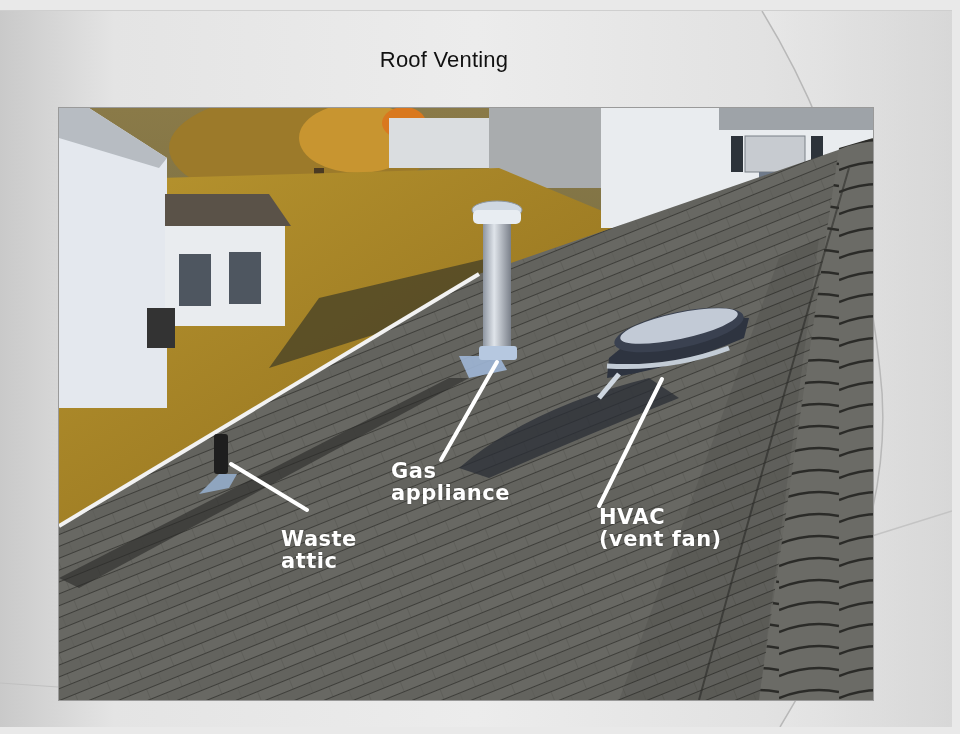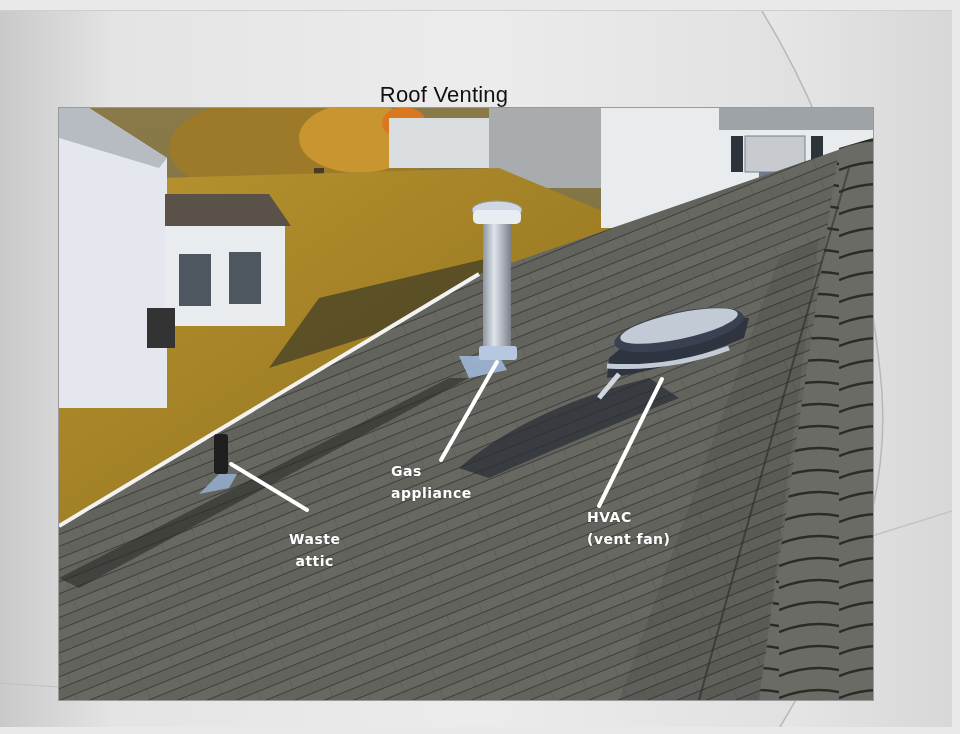--- a/index.html
+++ b/index.html
@@ -1,24 +1,24 @@
 <!DOCTYPE html>
 <html><head>
 <meta charset="utf-8">
 <style>
   html,body{margin:0;padding:0;}
   body{width:960px;height:734px;overflow:hidden;background:#e9e9e9;font-family:"Liberation Sans",sans-serif;position:relative;}
   .slide{position:absolute;left:0;top:10px;width:952px;height:716px;
     background:linear-gradient(90deg,#c9c9c9 0%,#e4e4e4 12%,#ececec 50%,#e2e2e2 80%,#d6d6d6 100%);
     border-top:1px solid #cfcfcf;overflow:hidden;}
   .slide-deco{position:absolute;left:0;top:0;width:952px;height:716px;pointer-events:none;}
-  .title{position:absolute;left:0;width:888px;top:36px;text-align:center;font-size:22px;color:#111;letter-spacing:0.2px;margin-top:35px;}
+  .title{position:absolute;left:0;width:888px;top:36px;text-align:center;font-size:22px;color:#111;letter-spacing:0.2px;}
   .photo{position:absolute;left:58px;top:96px;width:814px;height:592px;border:1px solid #9a9a9a;overflow:hidden;background:#555;}
   .photo svg{display:block;}
-  .label{position:absolute;color:#fff;font-family:"DejaVu Sans",sans-serif;font-weight:bold;font-size:14px;line-height:22px;letter-spacing:0.5px;text-shadow:0 0 2px rgba(0,0,0,0.35);white-space:nowrap;}
+  .label{position:absolute;color:#fff;font-family:"DejaVu Sans",sans-serif;font-weight:bold;font-size:21px;line-height:22px;letter-spacing:0.5px;text-shadow:0 0 2px rgba(0,0,0,0.35);white-space:nowrap;}
 </style>
 </head>
 <body>
 
 <div class="slide">
   <svg class="slide-deco" width="952" height="716" viewBox="0 0 952 716">
     <defs>
       <linearGradient id="rpanel" x1="0" x2="1" y1="0" y2="0">
         <stop offset="0" stop-color="#e9e9e9"></stop>
         <stop offset="1" stop-color="#d8d8d8"></stop>
@@ -116,26 +116,26 @@
       <ellipse cx="620" cy="222" rx="66" ry="18" transform="rotate(-12 620 222)" fill="#3a4150"></ellipse>
       <ellipse cx="620" cy="218" rx="60" ry="13" transform="rotate(-12 620 218)" fill="#c2cad6"></ellipse>
       <path d="M548 258 Q610 262 670 240" stroke="#c3ccd6" stroke-width="5" fill="none"></path>
       <path d="M540 290 L560 266" stroke="#cfd7e0" stroke-width="5"></path>
 
       <line x1="172" y1="356" x2="248" y2="402" stroke="#fff" stroke-width="4" stroke-linecap="round"></line>
       <line x1="438" y1="254" x2="382" y2="352" stroke="#fff" stroke-width="4" stroke-linecap="round"></line>
       <line x1="603" y1="271" x2="540" y2="398" stroke="#fff" stroke-width="4" stroke-linecap="round"></line>
     </svg>
 
-    <div class="label" style="left:230px;top:420px;text-align:center;">
+    <div class="label" style="left:222px;top:420px;">
       <div>Waste</div>
       <div>attic</div>
     </div>
     <div class="label" style="left:332px;top:352px;">
       <div>Gas</div>
       <div>appliance</div>
     </div>
-    <div class="label" style="left:528px;top:398px;">
+    <div class="label" style="left:540px;top:398px;">
       <div>HVAC</div>
       <div>(vent fan)</div>
     </div>
   </div>
 </div>
 
 </body></html>

